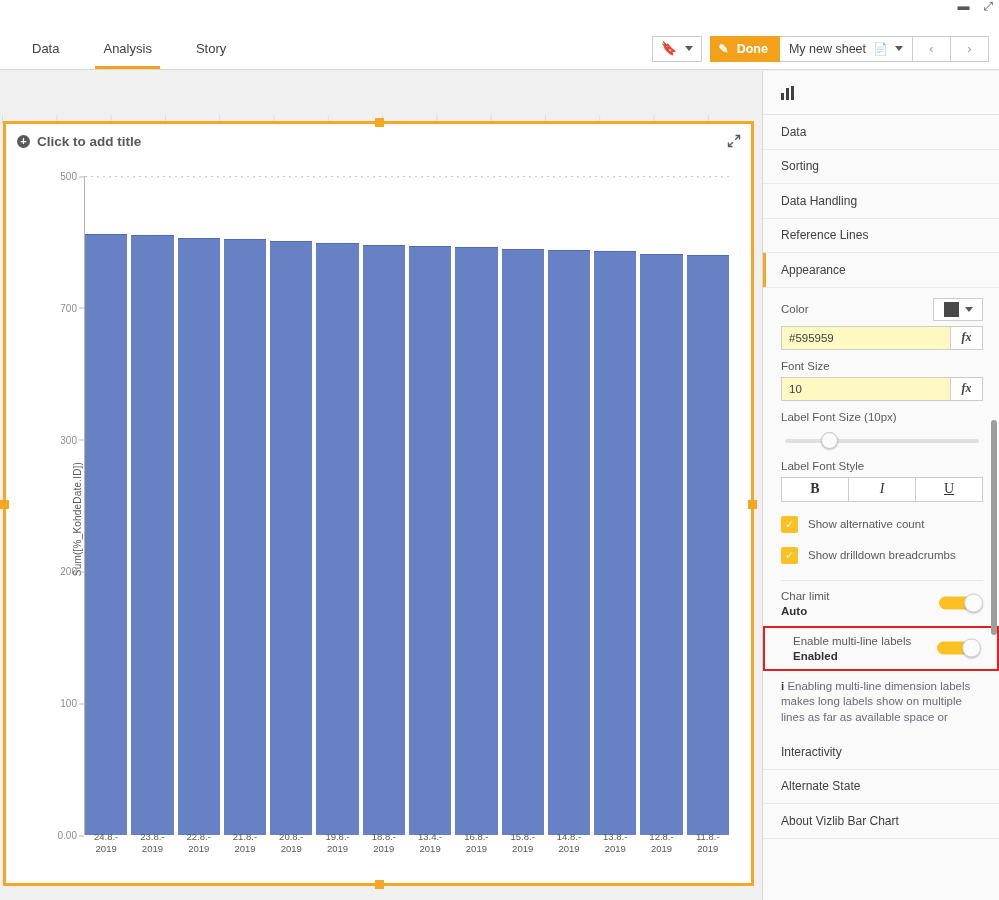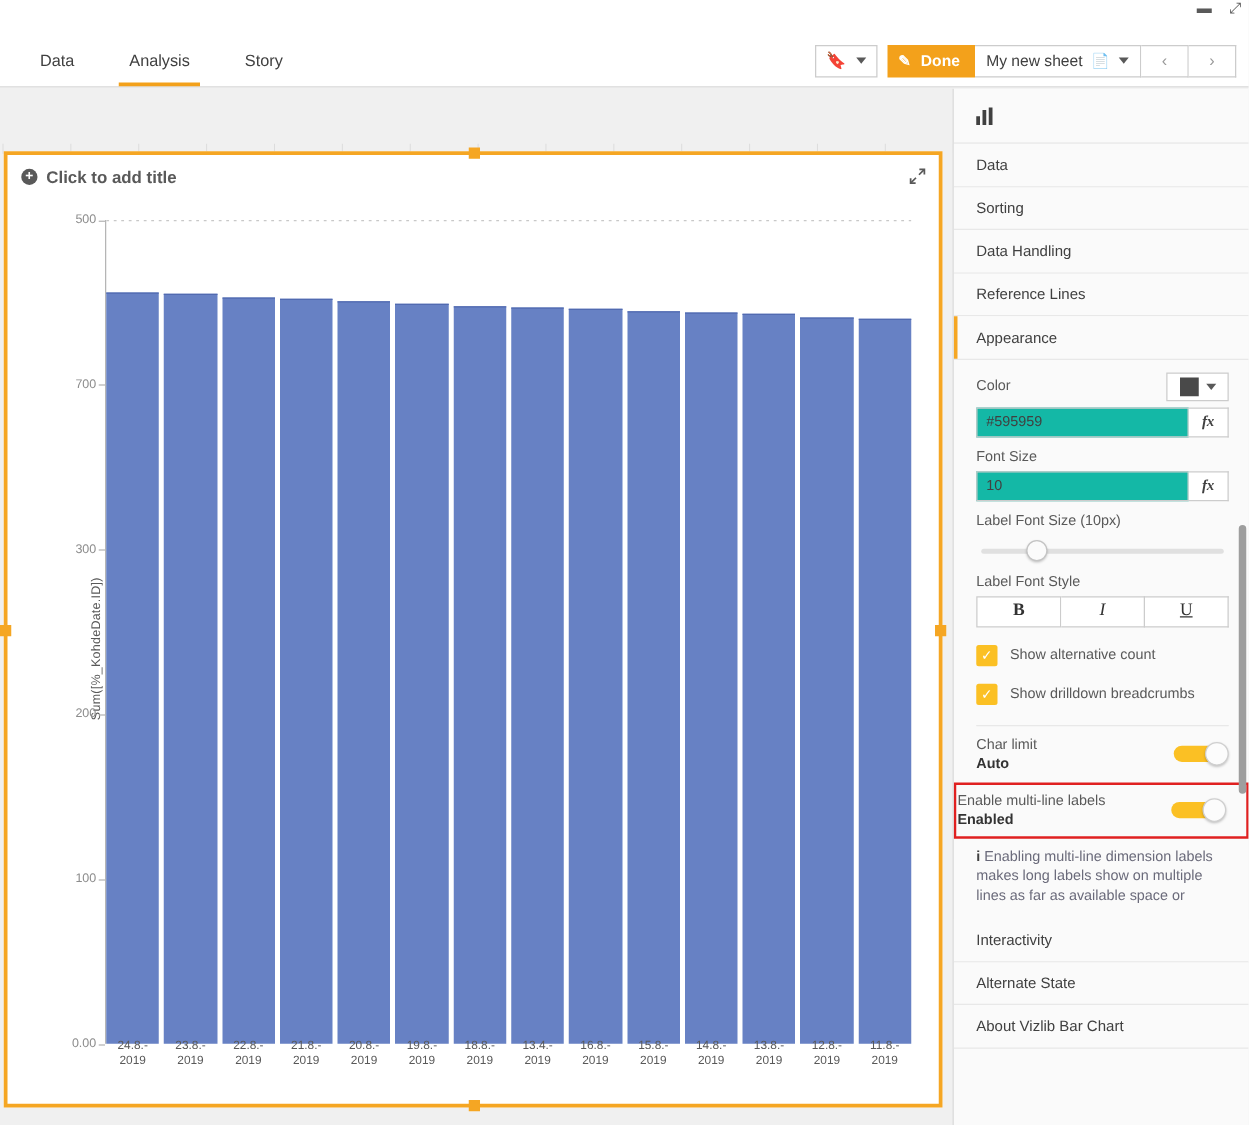--- a/index.html
+++ b/index.html
@@ -198,21 +198,21 @@
   .fld-label { font-size: 11.5px; color: #595959; margin-bottom: 5px; }
   .row-between { display: flex; align-items: center; justify-content: space-between; }
   .color-btn {
     width: 50px; height: 23px; border: 1px solid #cccccc; background: #ffffff;
     display: flex; align-items: center; justify-content: center; gap: 6px;
     cursor: pointer;
   }
   .swatch { width: 15px; height: 15px; background: #494949; }
   .input-group { display: flex; margin-top: 5px; }
   .txtinput {
-    flex: 1; height: 24px; border: 1px solid #cccccc; background: #14b8a6;
+    flex: 1; height: 24px; border: 1px solid #cccccc; background: #fef9c3;
     font-size: 11.5px; color: #404040; padding: 0 7px; outline: none;
     font-family: "Liberation Sans", sans-serif;
   }
   .fx-btn {
     width: 36px; height: 24px; border: 1px solid #cccccc; border-left: none;
     background: #ffffff; display: flex; align-items: center; justify-content: center;
     font-style: italic; font-weight: bold; font-size: 12px; color: #404040;
     font-family: "Liberation Serif", serif; cursor: pointer;
   }
   .slider-wrap { position: relative; height: 20px; margin-top: 7px; }
@@ -235,21 +235,21 @@
   .style-btn + .style-btn { border-left: none; }
   .chk-row { display: flex; align-items: center; gap: 10px; margin-top: 14px; }
   .chk {
     width: 17px; height: 17px; background: #fbc024; border-radius: 2px;
     color: #ffffff; font-size: 11px; display: flex; align-items: center;
     justify-content: center; cursor: pointer;
   }
   .chk-label { font-size: 11.5px; color: #595959; text-align: center; }
   .divider { height: 1px; background: #e8e8e8; margin-top: 16px; }
   .toggle-block { padding: 9px 16px 9px 18px; position: relative; }
-  .toggle-block.highlight { border: 2px solid #e02020; padding: 7px 14px 7px 1px; }
+  .toggle-block.highlight { border: 2px solid #e02020; padding: 7px 14px 7px 28px; }
   .tog-title { font-size: 11.5px; color: #595959; }
   .tog-state { font-size: 11.5px; color: #333333; font-weight: bold; margin-top: 3px; }
   .toggle {
     position: absolute; right: 16px; top: 50%; transform: translateY(-50%);
     width: 44px; height: 19px;
   }
   .toggle .tbar {
     position: absolute; left: 0; top: 3px; width: 34px; height: 13px;
     background: #fbc024; border-radius: 7px;
   }

